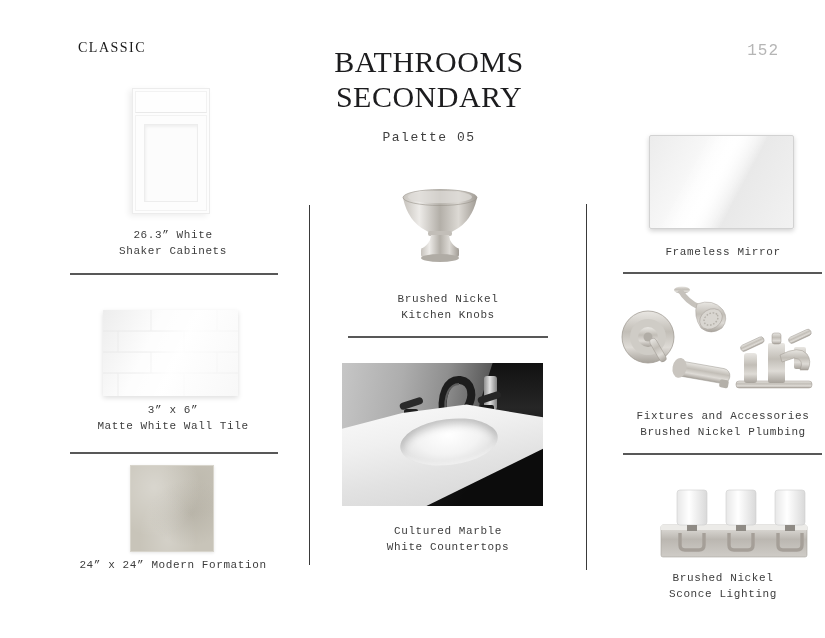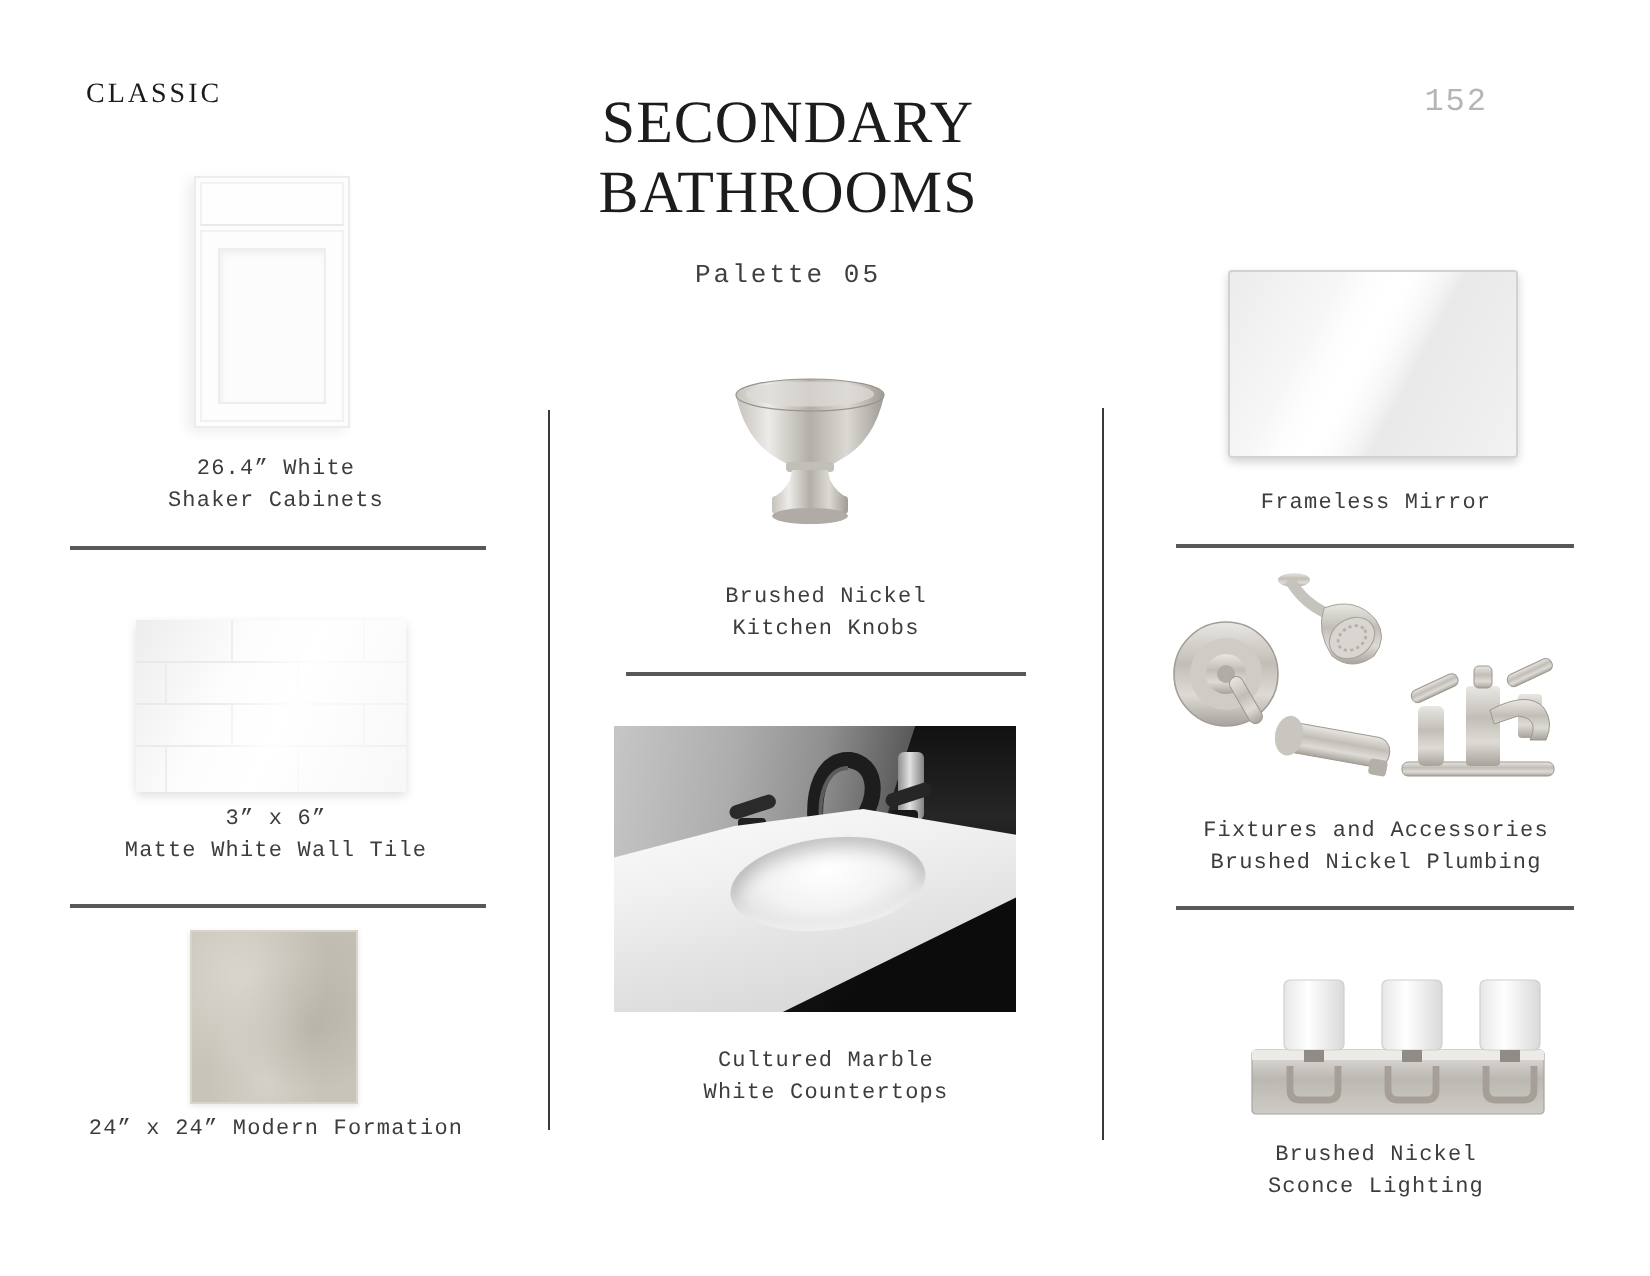--- a/index.html
+++ b/index.html
@@ -1,17 +1,17 @@
 <!DOCTYPE html>
 <html><head>
 <meta charset="utf-8">
 <style>
   html,body{margin:0;padding:0;background:#ffffff;}
   .board{position:relative;width:788px;height:638px;background:#ffffff;overflow:hidden;
-         font-family:"Liberation Mono","DejaVu Sans Mono",monospace;}
+         font-family:"Liberation Mono","DejaVu Sans Mono",monospace;margin-left:35px;}
 
   
   .classic{position:absolute;left:43px;top:40px;font-family:"Liberation Serif","DejaVu Serif",serif;
            font-size:14px;letter-spacing:1.5px;color:#1b1b1b;}
   .title{position:absolute;left:0;right:0;top:44px;text-align:center;
          font-family:"Liberation Serif","DejaVu Serif",serif;font-size:30px;line-height:35px;
          color:#1c1c1e;letter-spacing:0.5px;}
   .palette{position:absolute;left:0;right:0;top:130px;text-align:center;font-size:13px;
            letter-spacing:1.5px;color:#3f3f3f;}
   .pagenum{position:absolute;right:44px;top:42px;font-size:16px;letter-spacing:1px;color:#b5b5b5;}
@@ -81,37 +81,37 @@
   .plumbing{position:absolute;left:583px;top:285px;width:195px;height:110px;}
   .sconce{position:absolute;left:625px;top:489px;width:148px;height:72px;}
 </style>
 </head>
 <body>
 
 <div class="board">
 
   <div class="classic">CLASSIC</div>
   <div class="title">
+    <div class="cl">BATHROOMS</div>
     <div class="cl">SECONDARY</div>
-    <div class="cl">BATHROOMS</div>
   </div>
   <div class="palette">Palette 05</div>
   <div class="pagenum">152</div>
 
   <div class="vdiv" style="left:274px;top:205px;height:360px;"></div>
   <div class="vdiv" style="left:551px;top:204px;height:366px;"></div>
 
   <div class="cabinet">
     <div class="cab-drawer"></div>
     <div class="cab-door">
       <div class="cab-panel"></div>
     </div>
   </div>
   <div class="caption" style="left:18px;top:227px;">
-    <div class="cl">26.4” White</div>
+    <div class="cl">26.3” White</div>
     <div class="cl">Shaker Cabinets</div>
   </div>
   <div class="hdiv" style="left:35px;top:273px;width:208px;"></div>
 
   <div class="walltile">
     <svg width="135" height="86">
       <g stroke="#ececec" stroke-width="1">
         <line x1="0" y1="21" x2="135" y2="21"></line>
           <line x1="0" y1="42" x2="135" y2="42"></line>
           <line x1="0" y1="63" x2="135" y2="63"></line>

